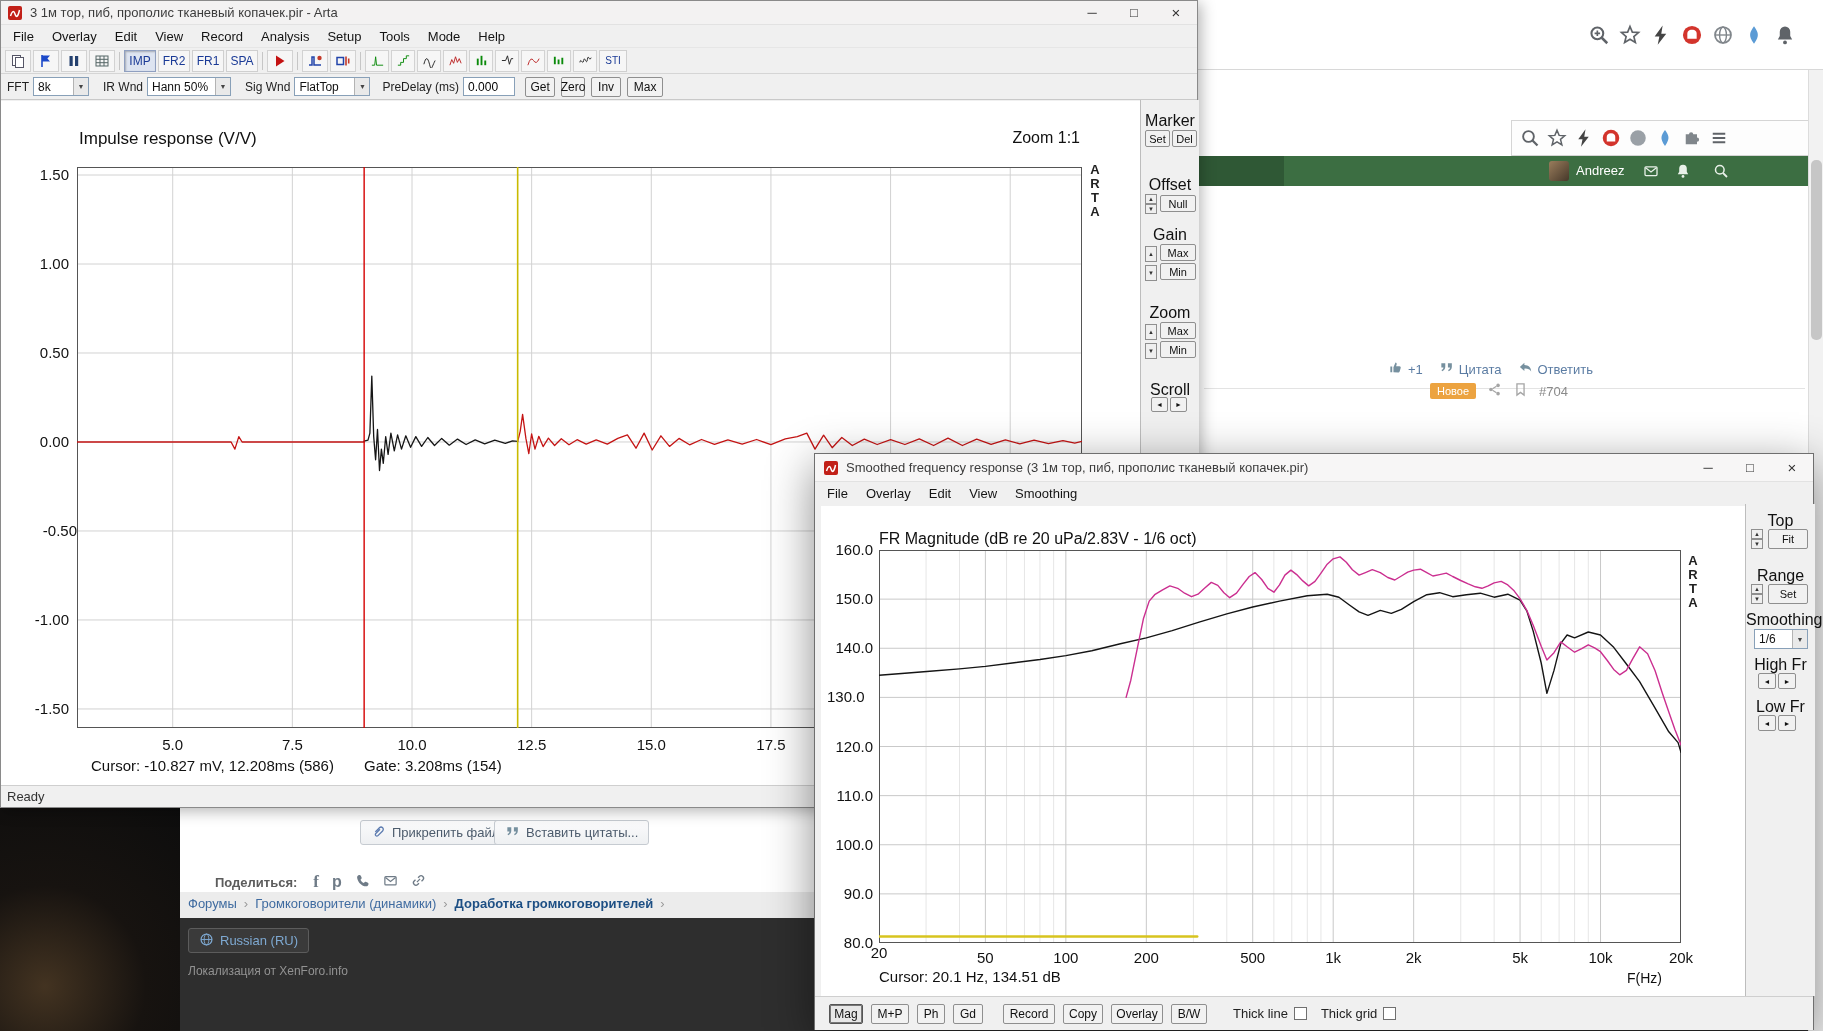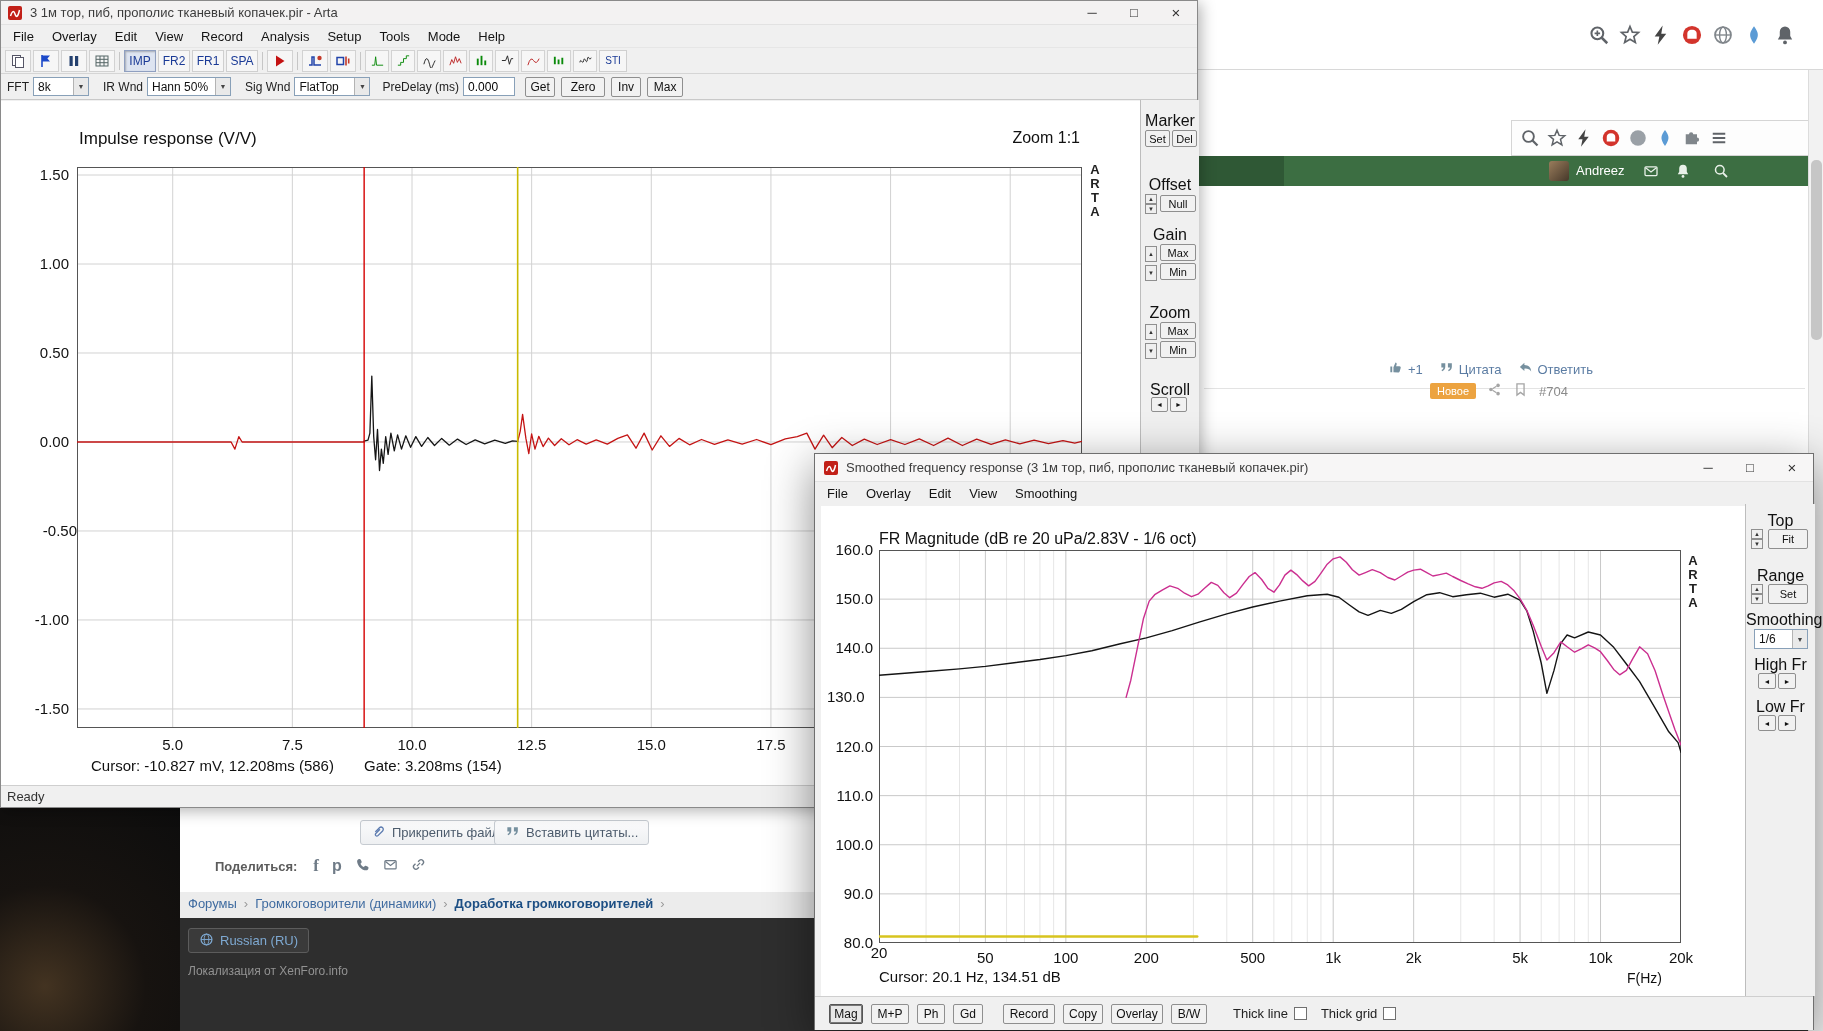--- a/index.html
+++ b/index.html
@@ -48,21 +48,21 @@
 #user-name{position:absolute;left:378px;top:0;line-height:30px;font-size:13px;color:#fff}
 .greenicon{position:absolute;top:7px}
 #post-actions{position:absolute;left:1388px;top:359px;display:flex;gap:16px;align-items:center;height:20px;font-size:13px;color:#5b7ca3}
 .paction{display:flex;gap:5px;align-items:center}
 #post-divider{position:absolute;left:1204px;top:388px;width:601px;height:1px;background:#e3e3e3}
 #post-meta{position:absolute;left:1430px;top:380px;display:flex;gap:11px;align-items:center;height:22px}
 #new-badge{background:#eca340;color:#fff;font-size:11px;border-radius:2px;padding:2px 7px}
 #post-number{font-size:13px;color:#8a8a8a}
 #editor-white{position:absolute;left:180px;top:808px;width:1643px;height:84px;background:#fff}
 .xf-btn{position:absolute;height:25px;display:inline-flex;align-items:center;gap:6px;padding:0 10px;border:1px solid #c6cbd1;border-radius:3px;background:linear-gradient(#fbfbfc,#eef0f2);font-size:13px;color:#4c5b6c}
-#share-row{position:absolute;left:35px;top:48px;display:flex;align-items:center;gap:13px}
+#share-row{position:absolute;left:35px;top:64px;display:flex;align-items:center;gap:13px}
 #share-label{font-size:13px;font-weight:bold;color:#5c5c5c;margin-right:3px}
 .social{font-size:14px;font-weight:bold;color:#6f7b87}
 #crumb-row{position:absolute;left:180px;top:892px;width:1643px;height:26px;background:#ececec}
 #crumbs{position:absolute;left:8px;top:4px;display:flex;gap:7px;font-size:13px;align-items:center}
 .crumb{color:#3f6ba0}
 .crumb.last{color:#1d4f84;font-weight:bold}
 .crumb-sep{color:#9a9a9a}
 #footer-dark{position:absolute;left:0;top:918px;width:1823px;height:113px;background:#2e2e2e}
 #lang-btn{position:absolute;left:188px;top:10px;height:25px;display:inline-flex;align-items:center;gap:6px;padding:0 10px;background:#3a3a3a;border:1px solid #5c5c5c;border-radius:3px;font-size:13px;color:#7ea9d2}
 #localization{position:absolute;left:188px;top:46px;font-size:12px;color:#929292}
@@ -417,21 +417,21 @@
           <span class="arr">▼</span>
         </span>
       <span style="margin:0 4px 0 14px">Sig Wnd</span>
       <span class="dd" style="width:76px">
           <span class="val">FlatTop</span>
           <span class="arr">▼</span>
         </span>
       <span style="margin:0 4px 0 12px">PreDelay (ms)</span>
       <input class="tinput" style="width: 52px;" value="0.000">
       <span class="btn3" style="width:30px;height:20px;margin-left:10px">Get</span>
-      <span class="btn3" style="width:44px;height:20px;margin-left:6px">Zero</span>
+      <span class="btn3" style="width:24px;height:20px;margin-left:6px">Zero</span>
       <span class="btn3" style="width:30px;height:20px;margin-left:6px">Inv</span>
       <span class="btn3" style="width:36px;height:20px;margin-left:6px">Max</span>
     </div>
 
     <div class="canvas" id="main-canvas" style="left:0;top:100px;width:1139px;height:685px">
       <div class="chart-title" style="left:78px;top:28px">Impulse response (V/V)</div>
       <div class="chart-title" style="right:60px;top:28px;font-size:16px">Zoom 1:1</div>
       <svg id="imp-svg" style="position:absolute;left:76px;top:66px" width="1005" height="561">
           <line x1="0" y1="8.0092005076142" x2="1005" y2="8.0092005076142" stroke="#d2d2d2" stroke-width="1"></line>
           <line x1="0" y1="97.00031725888323" x2="1005" y2="97.00031725888323" stroke="#d2d2d2" stroke-width="1"></line>

